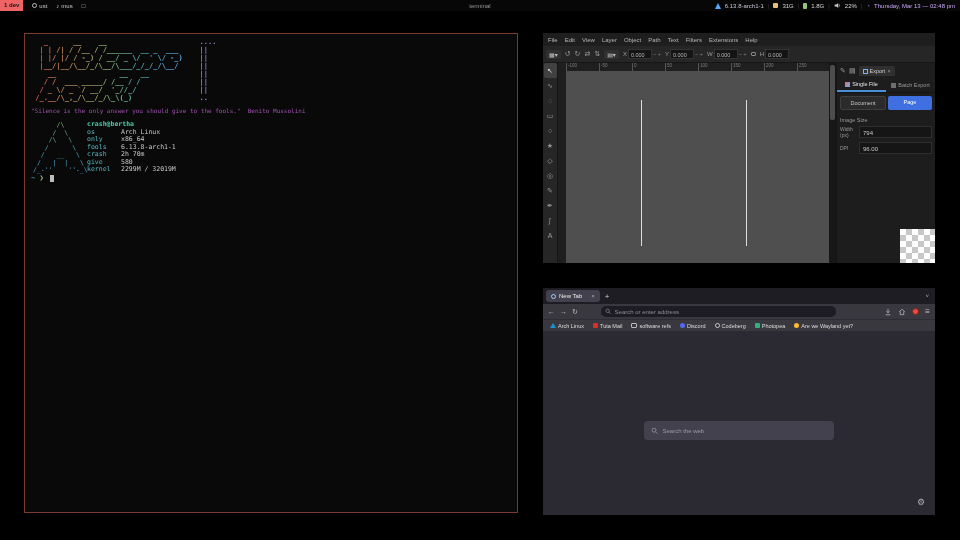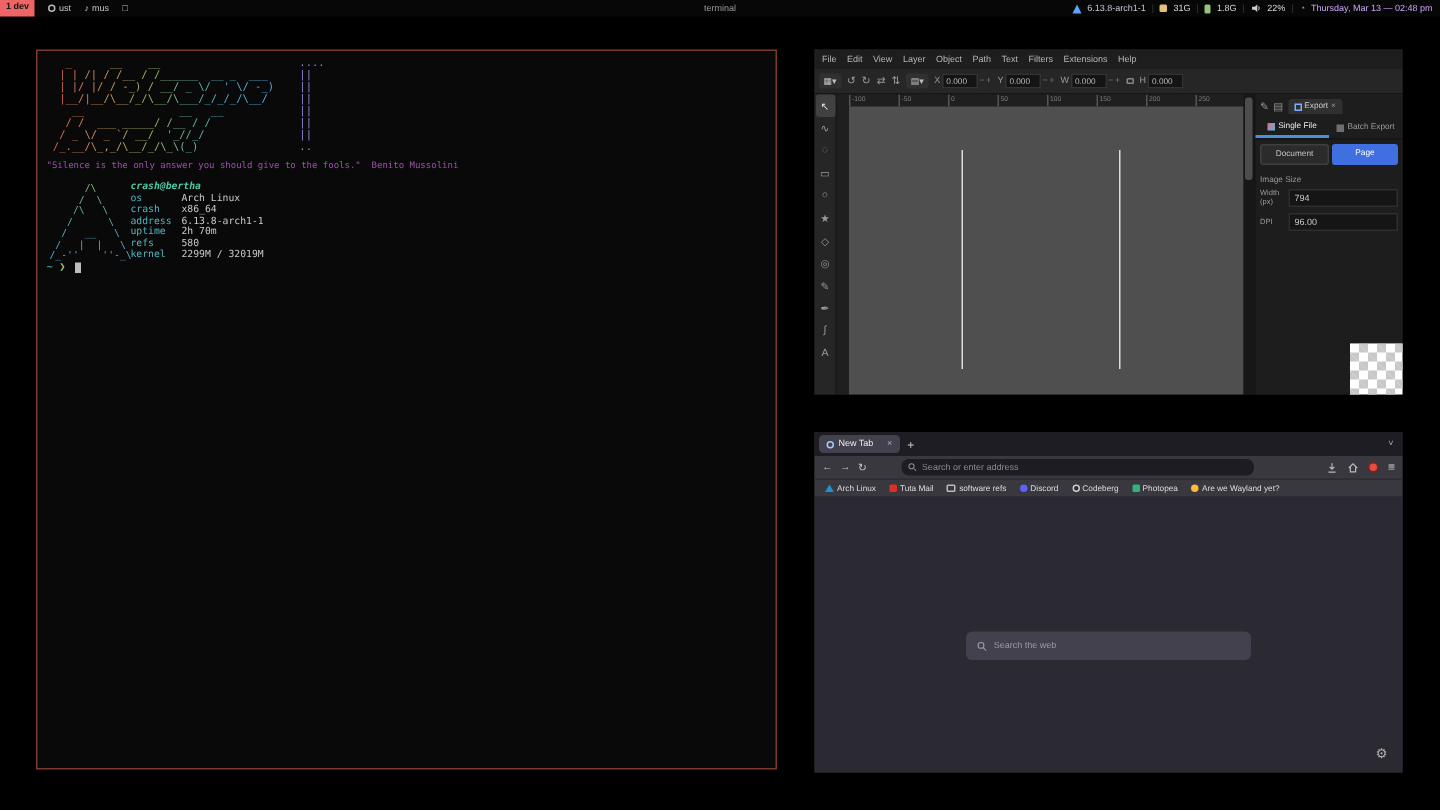--- a/index.html
+++ b/index.html
@@ -21,27 +21,27 @@
   .ram-ic { width:4px; height:6px; background:#98c379; border-radius:1px; display:inline-block; }
   .clock-ic { color:#b57edc; font-size:6px; }
   .kernel-t { color:#c6c6d8; } .stat-t { color:#d8d8d8; } .date-t { color:#cba6f7; }
 
   
   #terminal { position:absolute; left:24px; top:33px; width:494px; height:480px;
               background:#090909; border:1px solid #7a3b2e; }
   #terminal pre, #terminal .mono { font-family:"DejaVu Sans Mono", monospace; }
   #ascii-art { position:absolute; left:6px; top:4px; font-size:7px; line-height:8px; white-space:pre;
                background:linear-gradient(90deg,#e05c5c,#d19a66,#98c379,#56b6c2,#61afef,#b57edc);
-               -webkit-background-clip:text; background-clip:text; color:transparent; font-weight:normal; }
+               -webkit-background-clip:text; background-clip:text; color:transparent; font-weight:bold; }
   #quote { position:absolute; left:6px; top:73px; font-size:6px; color:#a04fb0; white-space:pre; }
   #arch-logo { position:absolute; left:8px; top:88px; font-size:6.5px; line-height:7.5px; white-space:pre;
                background:linear-gradient(180deg,#98c379,#56b6c2,#61afef);
                -webkit-background-clip:text; background-clip:text; color:transparent; }
   #fetch { position:absolute; left:62px; top:87px; font-size:6.5px; line-height:7.5px; }
-  #fetch .uh { color:#4ec9a8; font-weight:bold;font-style:italic; }
+  #fetch .uh { color:#4ec9a8; font-weight:bold; }
   #fetch .lbl { color:#56b6c2; display:inline-block; width:34px; }
   #fetch .val { color:#c9c9c9; }
   #prompt { position:absolute; left:6px; top:140px; font-size:7px; }
   #prompt .tilde { color:#56b6c2; } #prompt .chev { color:#98c379; }
   .cursor { display:inline-block; width:4px; height:7px; background:#bdbdbd; vertical-align:middle; margin-left:2px; }
 
   
   #inkscape { position:absolute; left:543px; top:33px; width:392px; height:230px; background:#232323; }
   #ink-menubar { position:absolute; left:0; top:0; width:100%; height:13px; background:#1e1e1e;
                  display:flex; align-items:center; gap:7px; padding:0 5px; font-size:6px; color:#b5b5b5; }
@@ -189,24 +189,24 @@
   <pre id="arch-logo">      /\
      /  \
     /\   \
    /      \
   /   __   \
  /   |  |   \
 /_-''    ''-_\</pre>
   <div id="fetch" class="mono">
     <div class="uh">crash@bertha</div>
     <div><span class="lbl">os</span><span class="val">Arch Linux</span></div>
-    <div><span class="lbl">crash</span><span class="val">x86_64</span></div>
-    <div><span class="lbl">address</span><span class="val">6.13.8-arch1-1</span></div>
-    <div><span class="lbl">uptime</span><span class="val">2h 70m</span></div>
-    <div><span class="lbl">refs</span><span class="val">580</span></div>
+    <div><span class="lbl">only</span><span class="val">x86_64</span></div>
+    <div><span class="lbl">fools</span><span class="val">6.13.8-arch1-1</span></div>
+    <div><span class="lbl">crash</span><span class="val">2h 70m</span></div>
+    <div><span class="lbl">give</span><span class="val">580</span></div>
     <div><span class="lbl">kernel</span><span class="val">2299M / 32019M</span></div>
   </div>
   <div id="prompt" class="mono">
     <span class="tilde">~</span>
     <span class="chev">❯</span>
     <span class="cursor"></span>
   </div>
 </div>
 
 <div id="inkscape">

